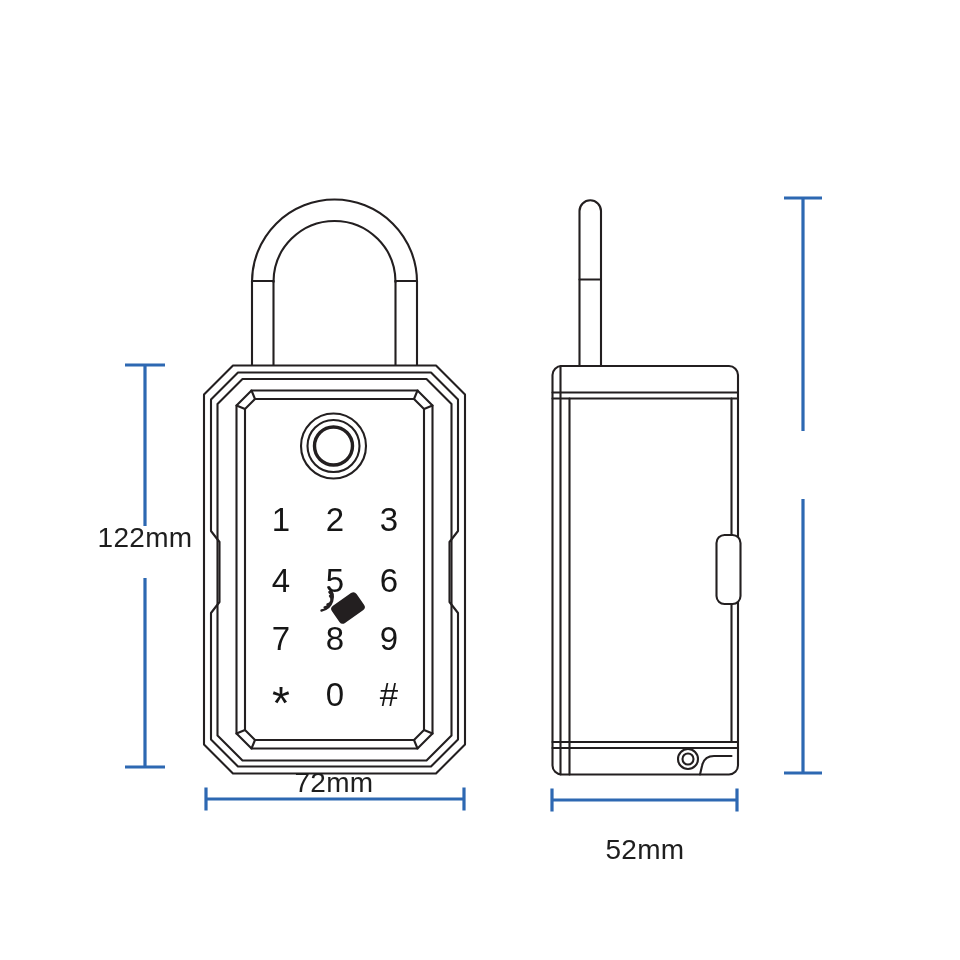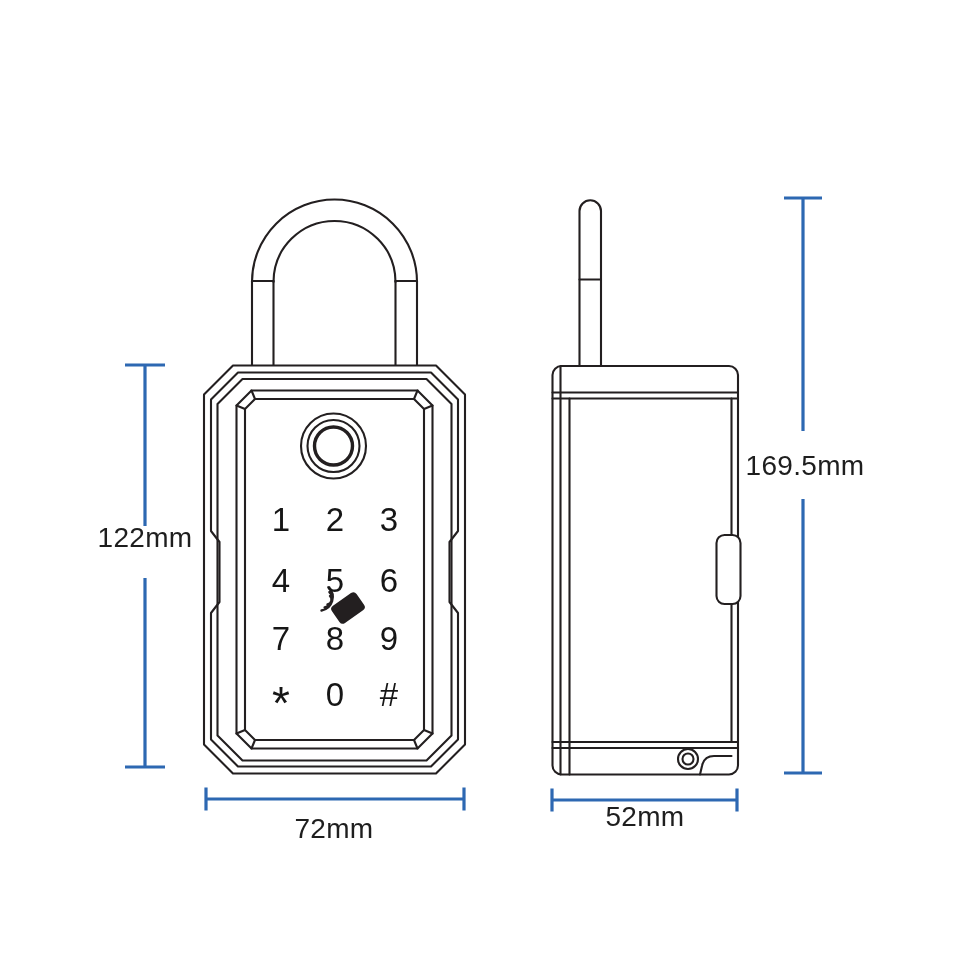--- a/index.html
+++ b/index.html
@@ -91,23 +91,22 @@
 
     <g>
       <path class="dim" d="M145,365 V526 M145,578 V767 M125,365 H165 M125,767 H165"></path>
       <path class="dim" d="M206,799 H464 M206,787.5 V810.5 M464,787.5 V810.5"></path>
       <path class="dim" d="M803,198 V431 M803,499 V773 M784,198 H822 M784,773 H822"></path>
       <path class="dim" d="M552,800 H737 M552,788.5 V811.5 M737,788.5 V811.5"></path>
     </g>
   </svg>
 
   <span class="dim-label" style="left:145px;top:538px">122mm</span>
-  <span class="dim-label" style="left:334px;top:829px">72mm</span>
-  <span class="dim-label" style="left:805px;top:466px">169.5mm</span>
-  <span class="dim-label" style="left:645px;top:817px">52mm</span>
+  <span class="dim-label" style="left:334px;top:783px">72mm</span>
+  <span class="dim-label" style="left:645px;top:850px">52mm</span>
 
   <span class="key" style="left:281px;top:519px">1</span>
   <span class="key" style="left:335px;top:519px">2</span>
   <span class="key" style="left:389px;top:519px">3</span>
   <span class="key" style="left:281px;top:580px">4</span>
   <span class="key" style="left:335px;top:580px">5</span>
   <span class="key" style="left:389px;top:580px">6</span>
   <span class="key" style="left:281px;top:638px">7</span>
   <span class="key" style="left:335px;top:638px">8</span>
   <span class="key" style="left:389px;top:638px">9</span>

